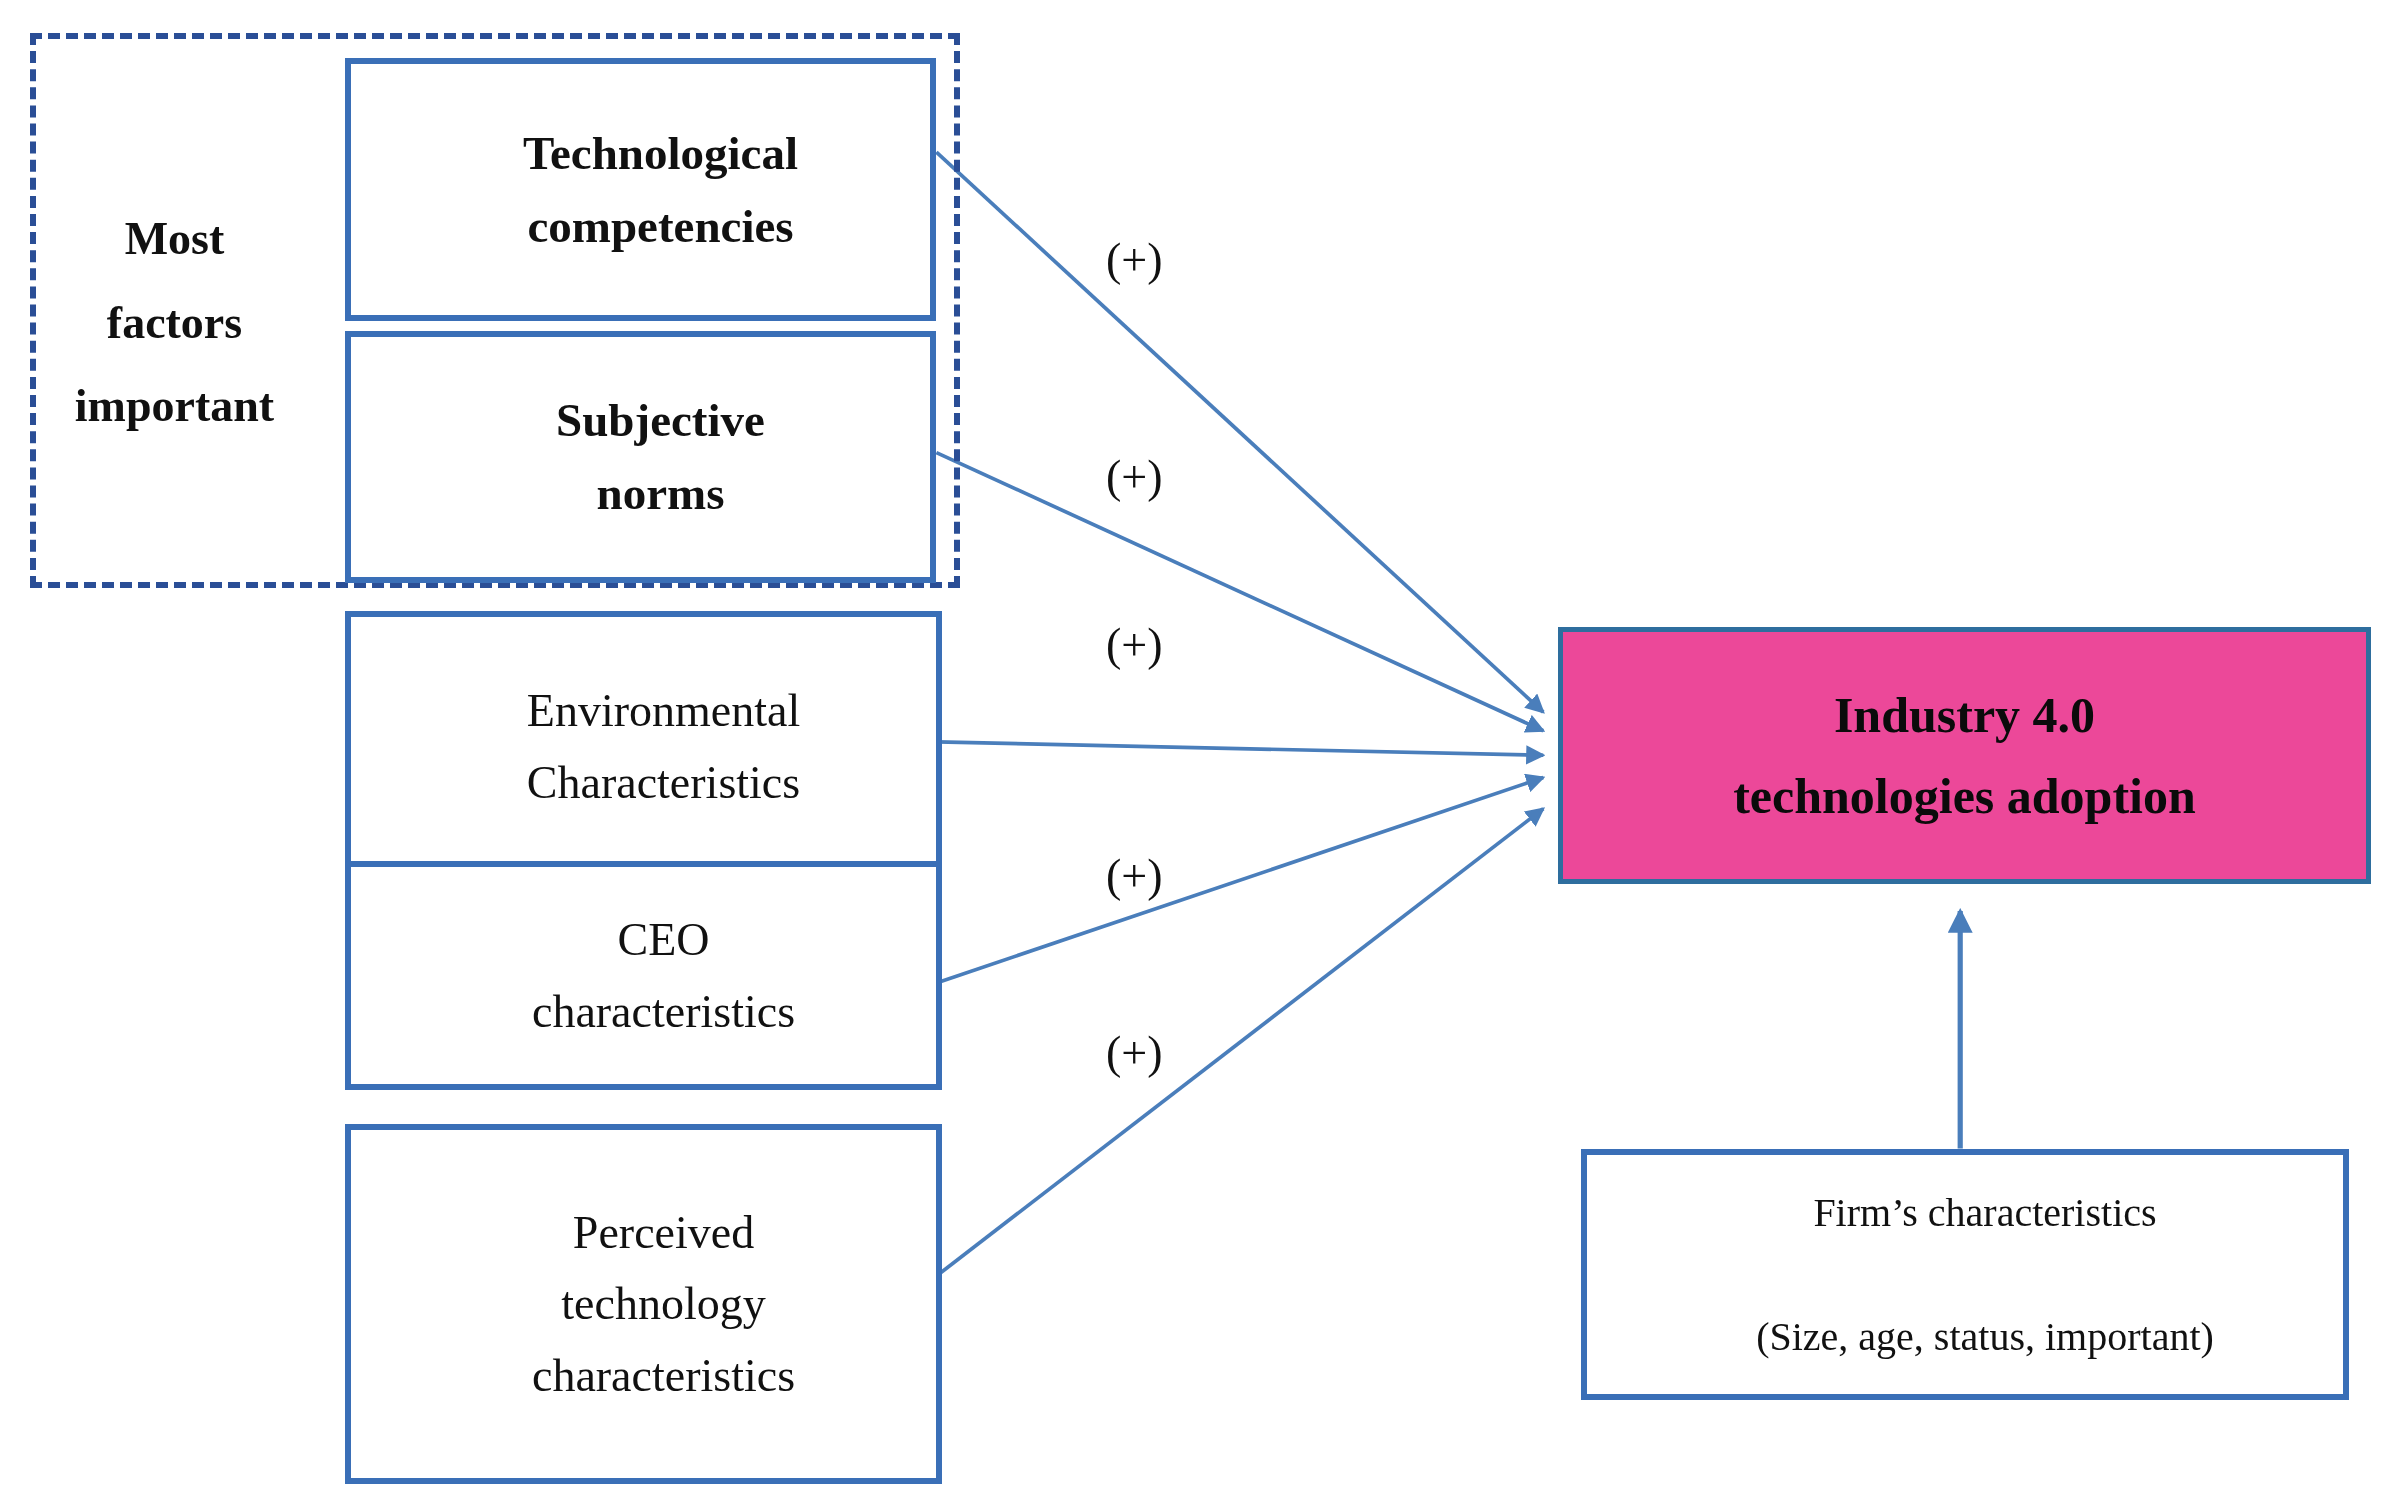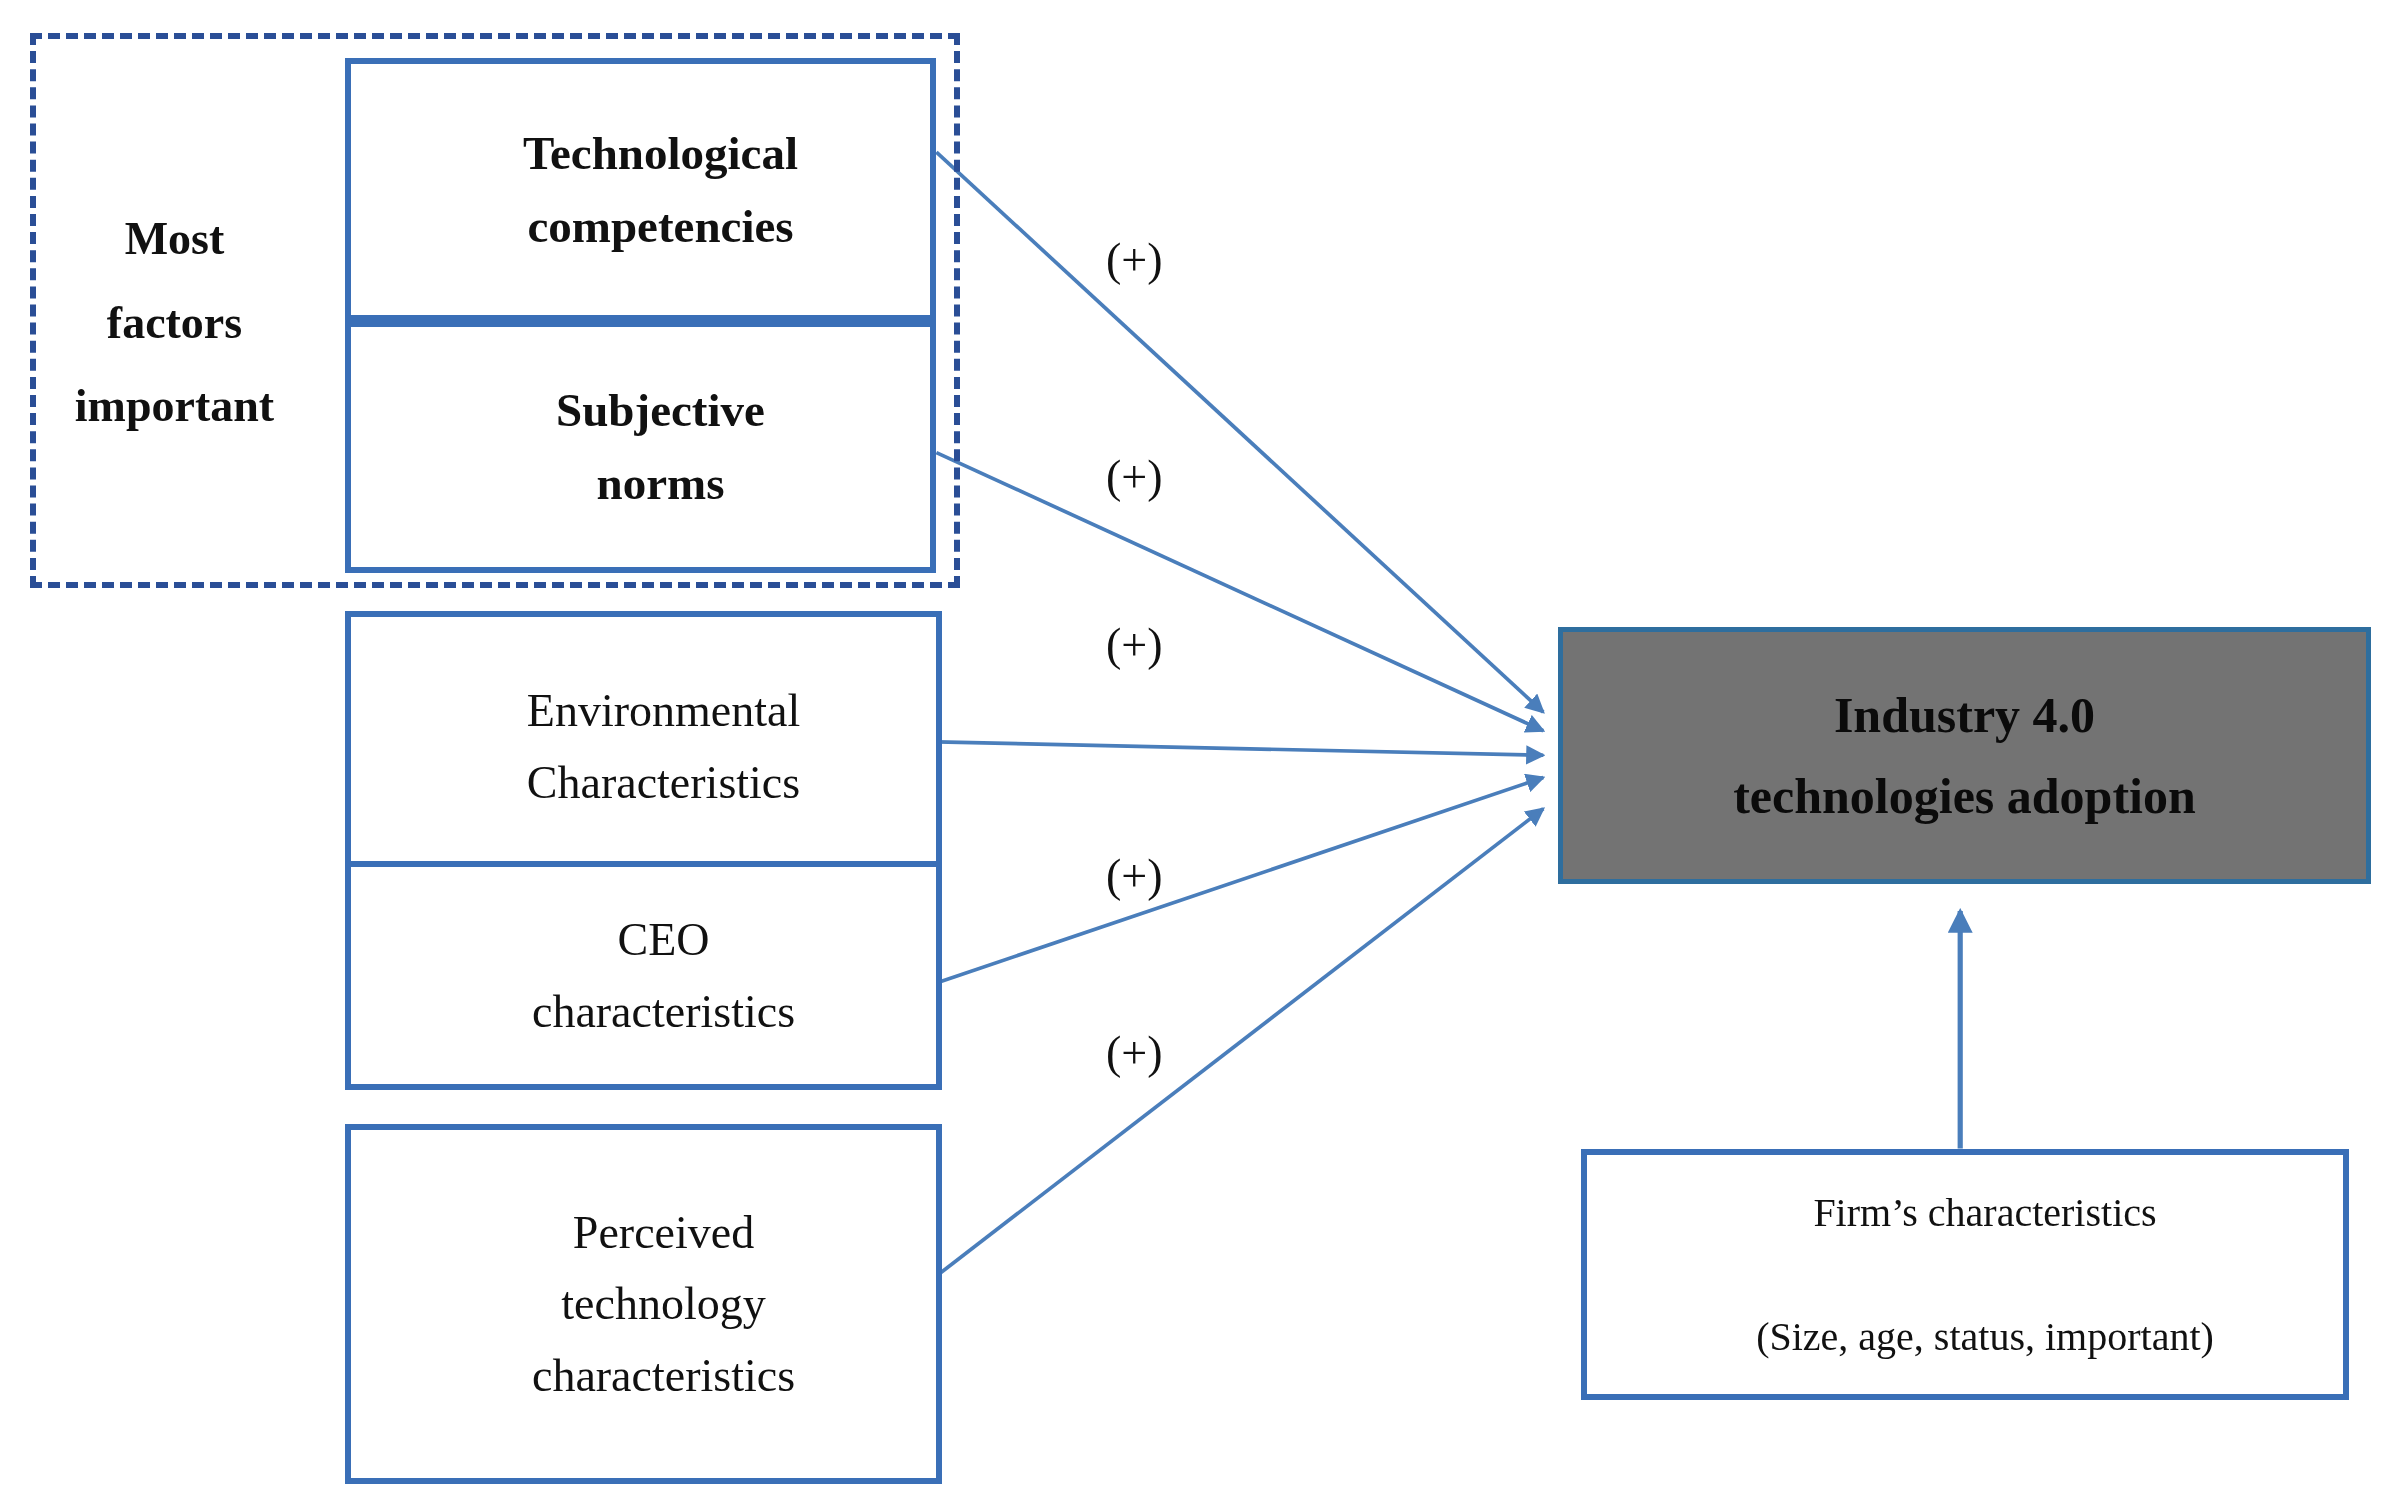--- a/index.html
+++ b/index.html
@@ -53,21 +53,21 @@
   }
   .group-label {
     position: absolute;
     text-align: center;
     color: #111111;
     line-height: 1.82;
   }
   .target-box {
     position: absolute;
     box-sizing: border-box;
-    background: #737373;
+    background: #ec4899;
     border: 5.2px solid #2E6E9E;
     display: flex;
     align-items: center;
     justify-content: center;
     text-align: center;
     color: #0b0b0b;
     font-weight: bold;
     line-height: 1.62;
   }
   .sign-label {
@@ -113,21 +113,21 @@
     <div>important</div>
   </div>
 
   <div class="box bold-box" style="left:345px; top:58px; width:591px; height:263px; font-size:47px;">
     <span class="box-text">
       <span>Technological</span><br>
       <span>competencies</span>
     </span>
   </div>
 
-  <div class="box bold-box" style="left:345px; top:321px; width:591px; height:252px; font-size:47px;">
+  <div class="box bold-box" style="left:345px; top:331px; width:591px; height:252px; font-size:47px;">
     <span class="box-text">
       <span>Subjective</span><br>
       <span>norms</span>
     </span>
   </div>
 
   <div class="box" style="left:345px; top:611px; width:597px; height:271px; font-size:46px;">
     <span class="box-text">
       <span>Environmental</span><br>
       <span>Characteristics</span>

